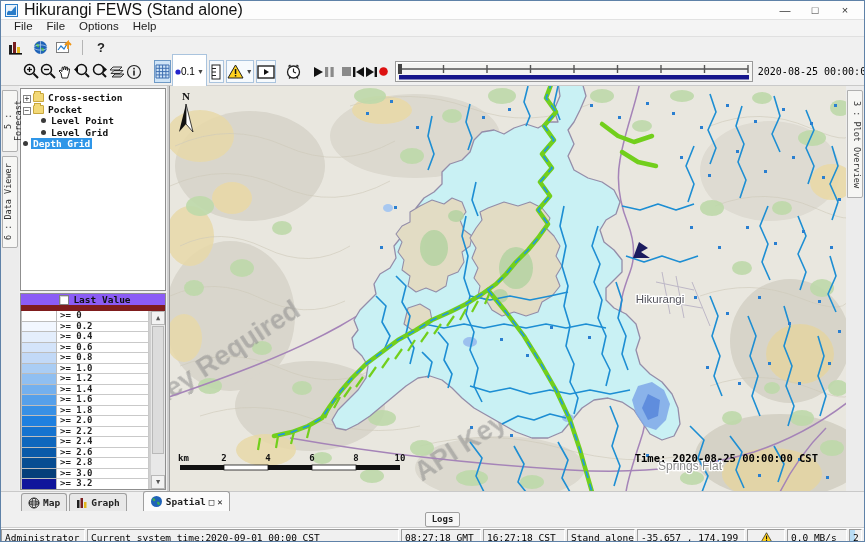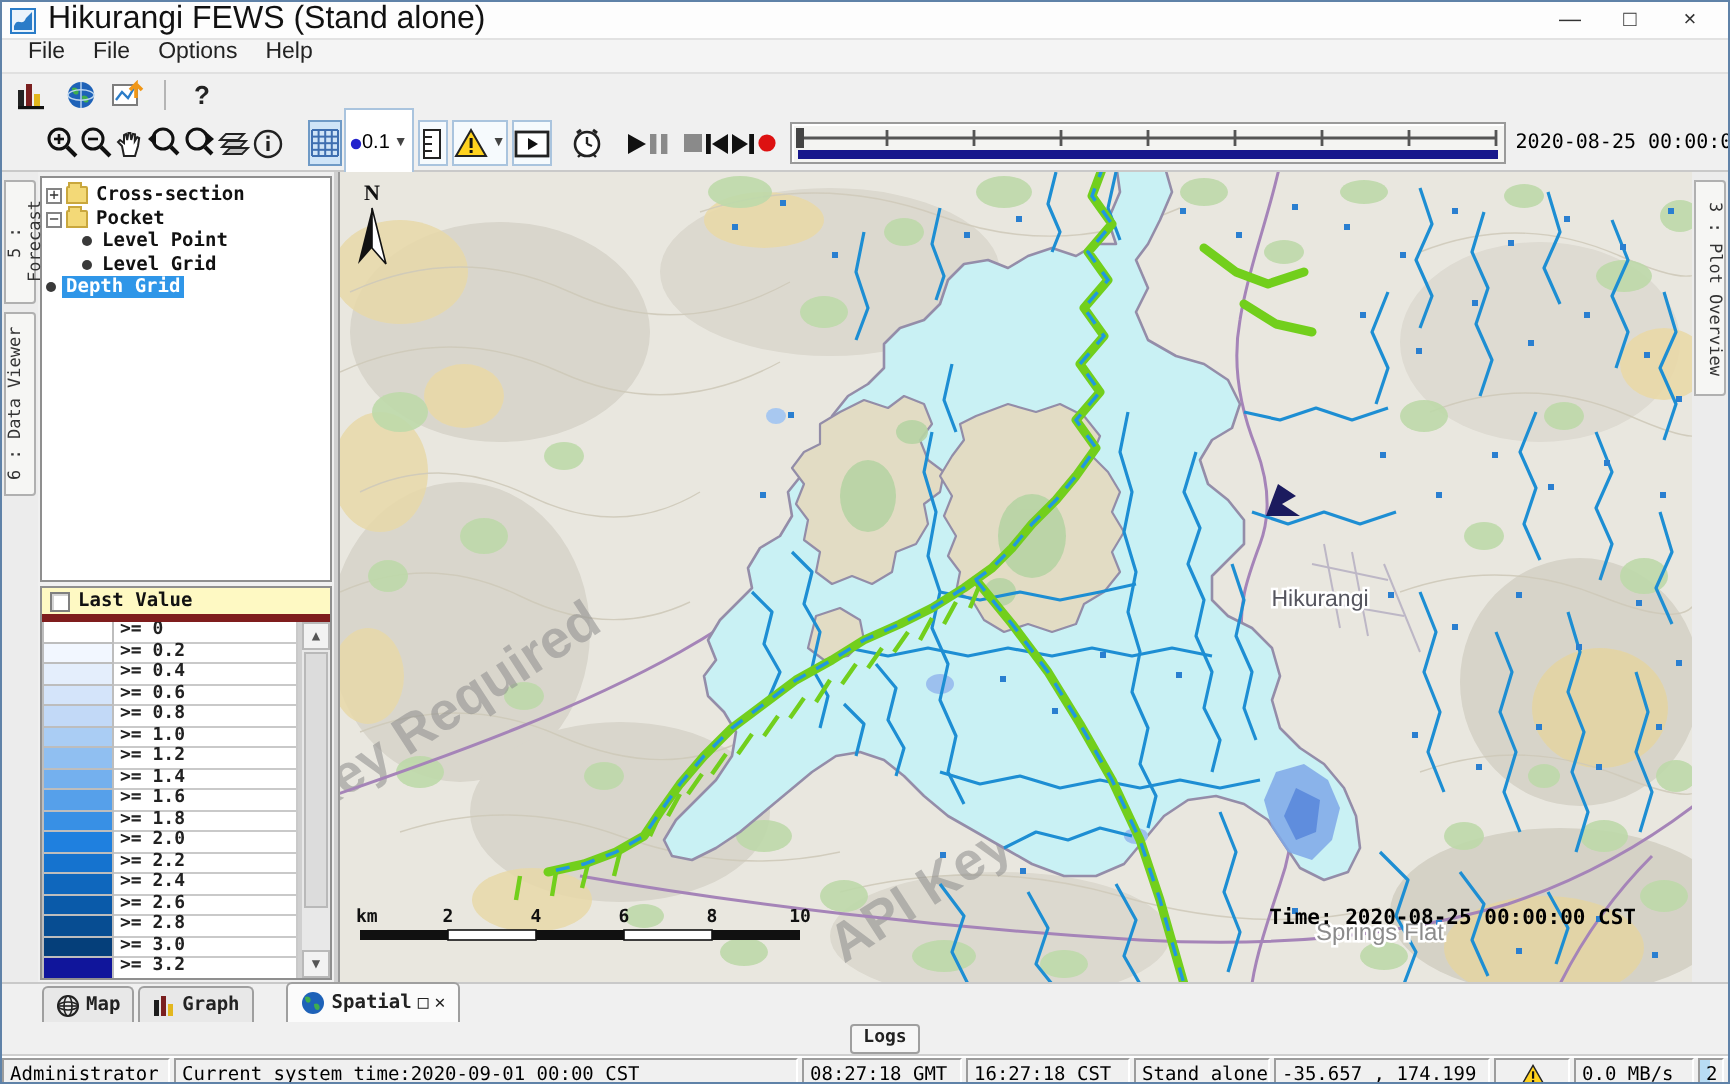--- a/index.html
+++ b/index.html
@@ -45,21 +45,21 @@
   .tree-row { display:flex; align-items:center; height:11.5px; white-space:nowrap; }
   .tw { width:11px; text-align:center; flex:0 0 auto; font-weight:400;}
   .expander { display:inline-block; width:8px; height:8px; border:1px solid #848484; background:#fff; font-size:8px; line-height:6px; text-align:center; color:#333; margin-left:1px;}
   .folder { display:inline-block; width:11px; height:9px; background:#f3d977; border:1px solid #c9a73d; border-radius:1px 1px 0 0; position:relative; margin:0 2px 0 1px;}
   .folder:before { content:""; position:absolute; top:-3px; left:0; width:5px; height:2px; background:#f3d977; border:1px solid #c9a73d; border-bottom:none;}
   .bullet { display:inline-block; width:5px; height:5px; border-radius:50%; background:#3a3a3a; margin:0 3px 0 2px; }
   .tree-label { padding:0 2px; }
   .tree-label.selected { background:#2f96e8; color:#fff; }
   
   .legend { height:197px; flex:0 0 auto; background:#f5f5f5; border:1px solid #8f8f8f; margin:1px; display:flex; flex-direction:column; font-family:"DejaVu Sans Mono", monospace; }
-  .legend-head { height:17px; display:flex; align-items:center; padding-left:4px; border-bottom:4px solid #7f1d1d; background:#fef9c3;}
+  .legend-head { height:17px; display:flex; align-items:center; padding-left:4px; border-bottom:6px solid #7f1d1d; background:#8b5cf6;justify-content:center;}
   .cb { width:10px; height:10px; border:1px solid #808080; background:#fff; margin-right:4px; box-shadow:inset 1px 1px 0 #d5d5d5;}
   .legend-head span { font-size:9.5px; font-weight:700; color:#111; }
   .legend-body { flex:1; display:flex; overflow:hidden; }
   .legend-rows { flex:1; overflow:hidden; border-right:1px solid #cfcfcf; background:#fff;}
   .lrow { display:flex; height:10.5px; }
   .lrow .sw { width:36px; border:1px solid #bdbdbd; border-top:none; flex:0 0 auto;}
   .lrow .lv { flex:1; border:1px solid #c9c9c9; border-left:none; border-top:none; background:#fff; font-size:9px; font-weight:700; color:#222; padding-left:3px; line-height:9.5px; white-space:nowrap;}
   .lscroll { width:15px; background:#e8e8e8; display:flex; flex-direction:column; border-left:1px solid #d0d0d0;}
   .sbtn { height:14px; background:#f2f2f2; border:1px solid #b9b9b9; font-size:7px; color:#555; text-align:center; line-height:12px;}
   .sthumb { flex:0 0 128px; margin:1px; background:#dcdcdc; border:1px solid #b9b9b9; }

